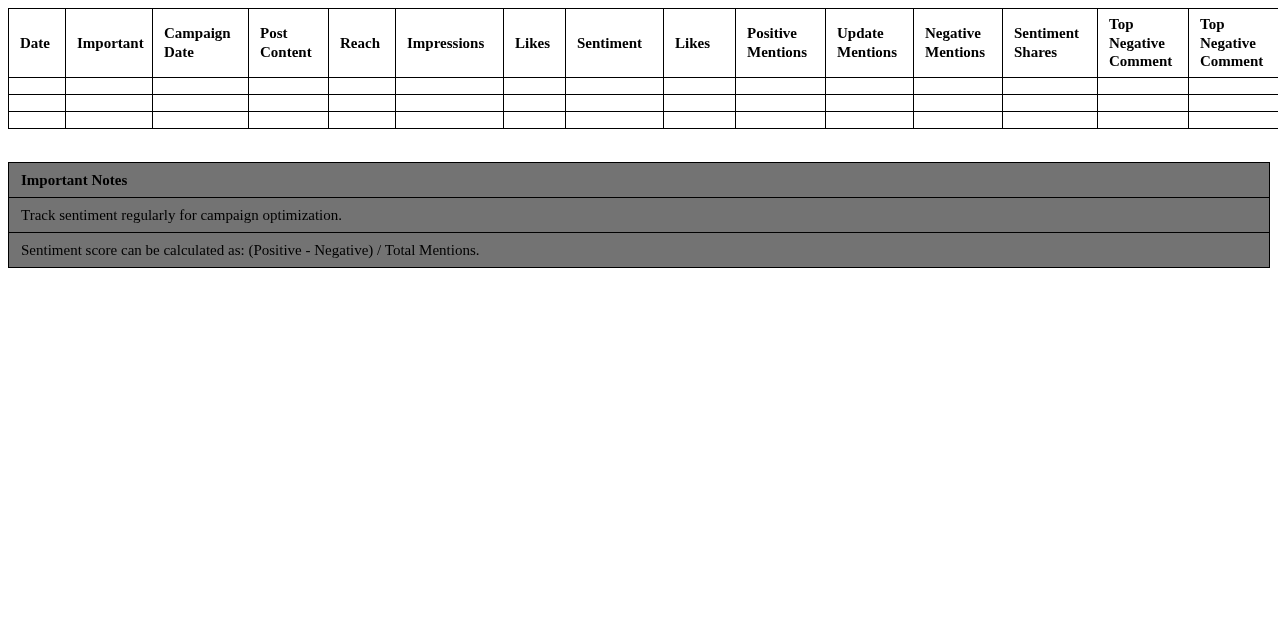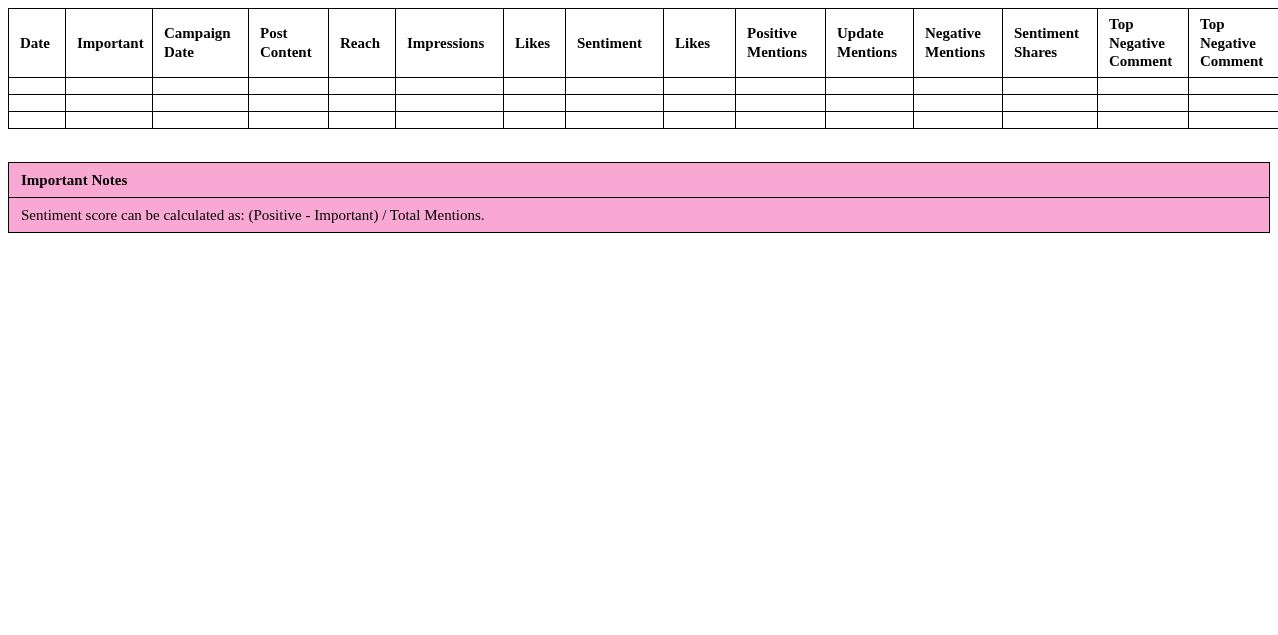--- a/index.html
+++ b/index.html
@@ -48,21 +48,21 @@
 
   
   table.notes {
     border-collapse: collapse;
     table-layout: fixed;
     width: 1262px;
     margin-top: 33px;
   }
   table.notes td {
     border: 1px solid #000000;
-    background: #f9a8d4;
+    background: #737373;
     height: 34px;
     vertical-align: middle;
     padding: 0 12px;
     font-size: 15px;
     line-height: 1.25;
   }
   table.notes td.notes-title {
     font-weight: bold;
   }
 </style>
@@ -162,18 +162,21 @@
         </tr>
       </tbody>
   </table>
 
   <table class="notes">
     <tbody>
       <tr>
         <td class="notes-title">Important Notes</td>
       </tr>
       <tr>
-        <td>Sentiment score can be calculated as: (Positive - Important) / Total Mentions.</td>
+        <td>Track sentiment regularly for campaign optimization.</td>
+      </tr>
+      <tr>
+        <td>Sentiment score can be calculated as: (Positive - Negative) / Total Mentions.</td>
       </tr>
     </tbody>
   </table>
 
 </div>
 
 </body></html>

